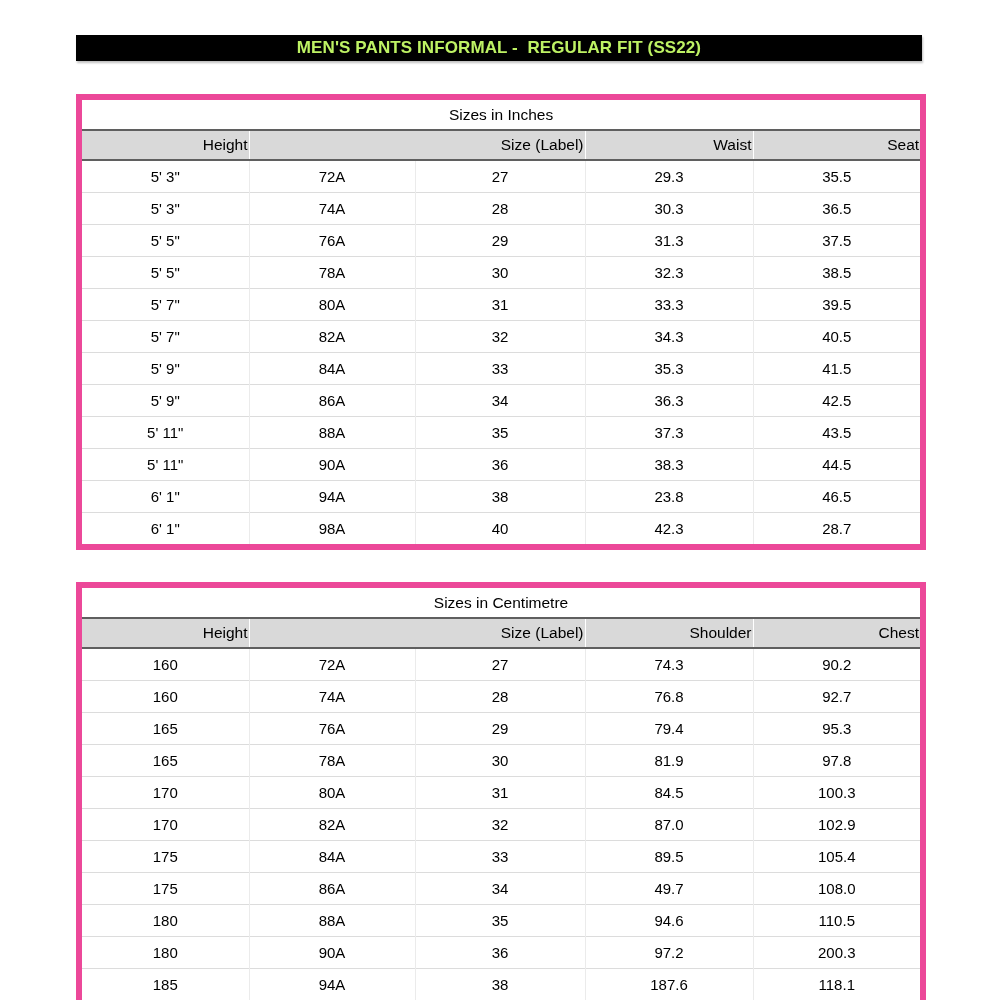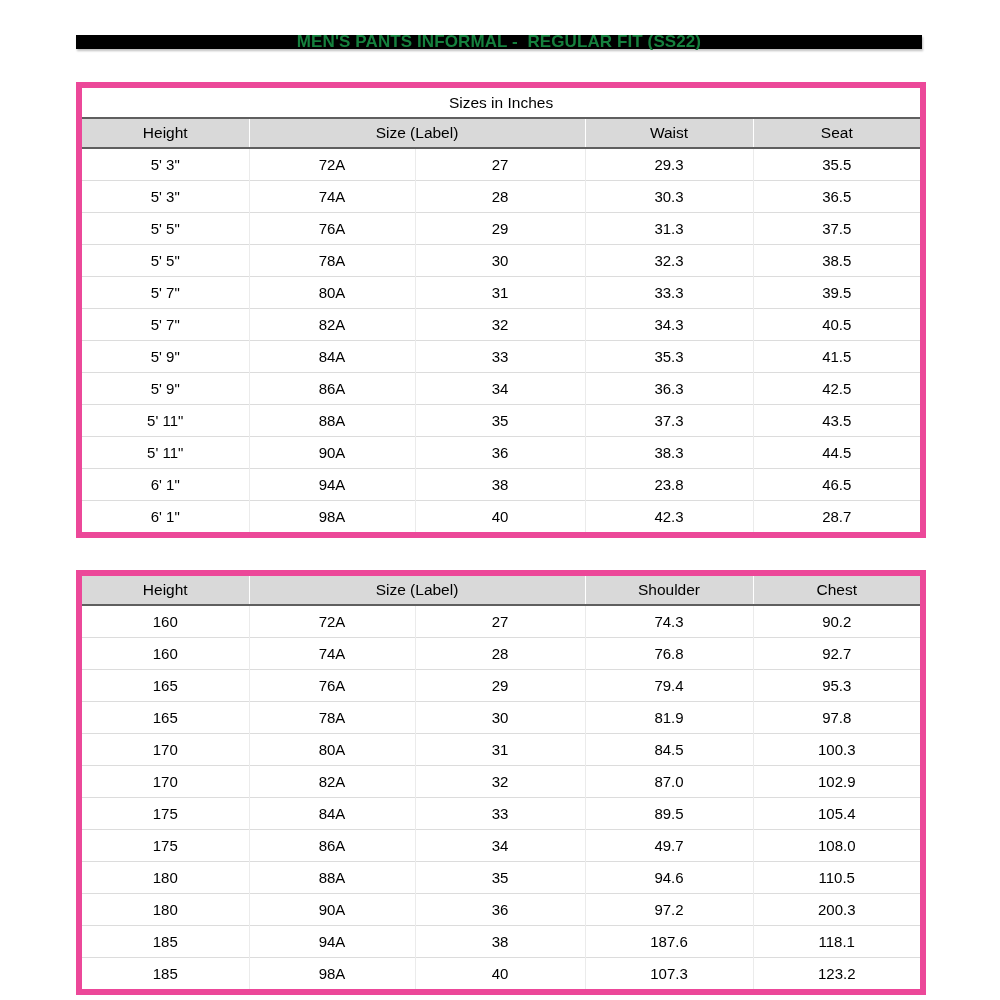--- a/index.html
+++ b/index.html
@@ -12,23 +12,23 @@
     color: #000000;
   }
   .page {
     position: relative;
     width: 1000px;
     height: 1000px;
     overflow: hidden;
   }
   .title-bar {
     margin: 35px 78px 0 76px;
-    height: 14px;
+    height: 26px;
     background: #000000;
-    color: #15803d;
+    color: #bef264;
     display: flex;
     align-items: center;
     justify-content: center;
     font-weight: bold;
     font-size: 17px;
     letter-spacing: 0.1px;
     white-space: pre;
     box-shadow: 1px 2px 2px rgba(0,0,0,0.25);
   }
   table.size-table {
@@ -47,21 +47,21 @@
     vertical-align: middle;
     font-size: 15.5px;
     background: #ffffff;
     border-bottom: 2px solid #5f5f5f;
   }
   .header-row th {
     height: 26px;
     background: #d9d9d9;
     font-weight: normal;
     font-size: 15.5px;
-    text-align: center;
+    text-align: right;
     vertical-align: middle;
     border-bottom: 2px solid #5f5f5f;
   }
   .header-row th + th { border-left: 1px solid #ffffff; }
   tbody.data-body td {
     height: 29px;
     text-align: center;
     vertical-align: middle;
     border-top: 1px solid #dcdcdc;
     background: #ffffff;
@@ -185,20 +185,23 @@
 
   <table class="size-table second">
     <colgroup>
       <col style="width:170px">
         <col style="width:166px">
         <col style="width:170px">
         <col style="width:168px">
         <col style="width:170px">
     </colgroup>
     <thead>
+      <tr class="caption-row">
+        <td colspan="5">Sizes in Centimetre</td>
+      </tr>
       <tr class="header-row">
         <th>Height</th>
         <th colspan="2">Size (Label)</th>
         <th>Shoulder</th>
         <th>Chest</th>
       </tr>
     </thead>
     <tbody class="data-body">
         <tr>
           <td>160</td>

